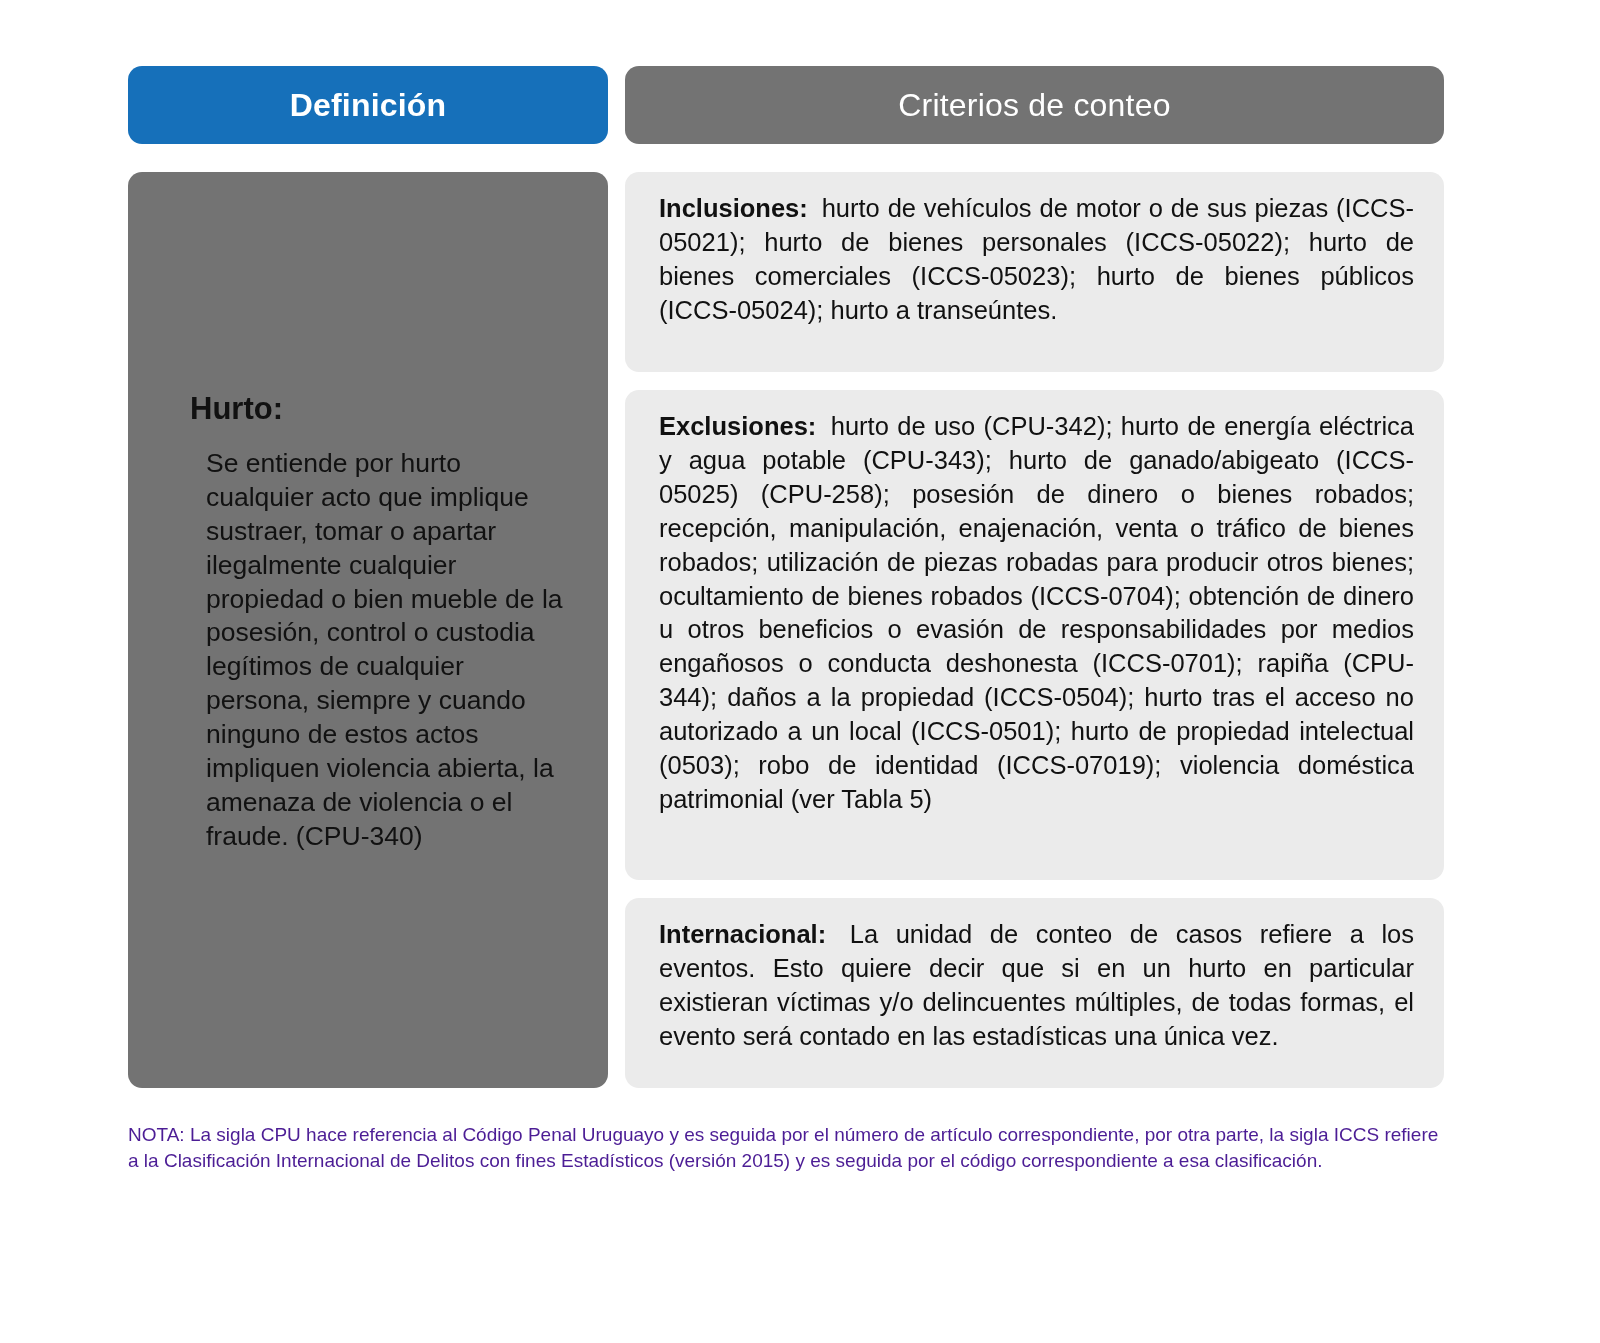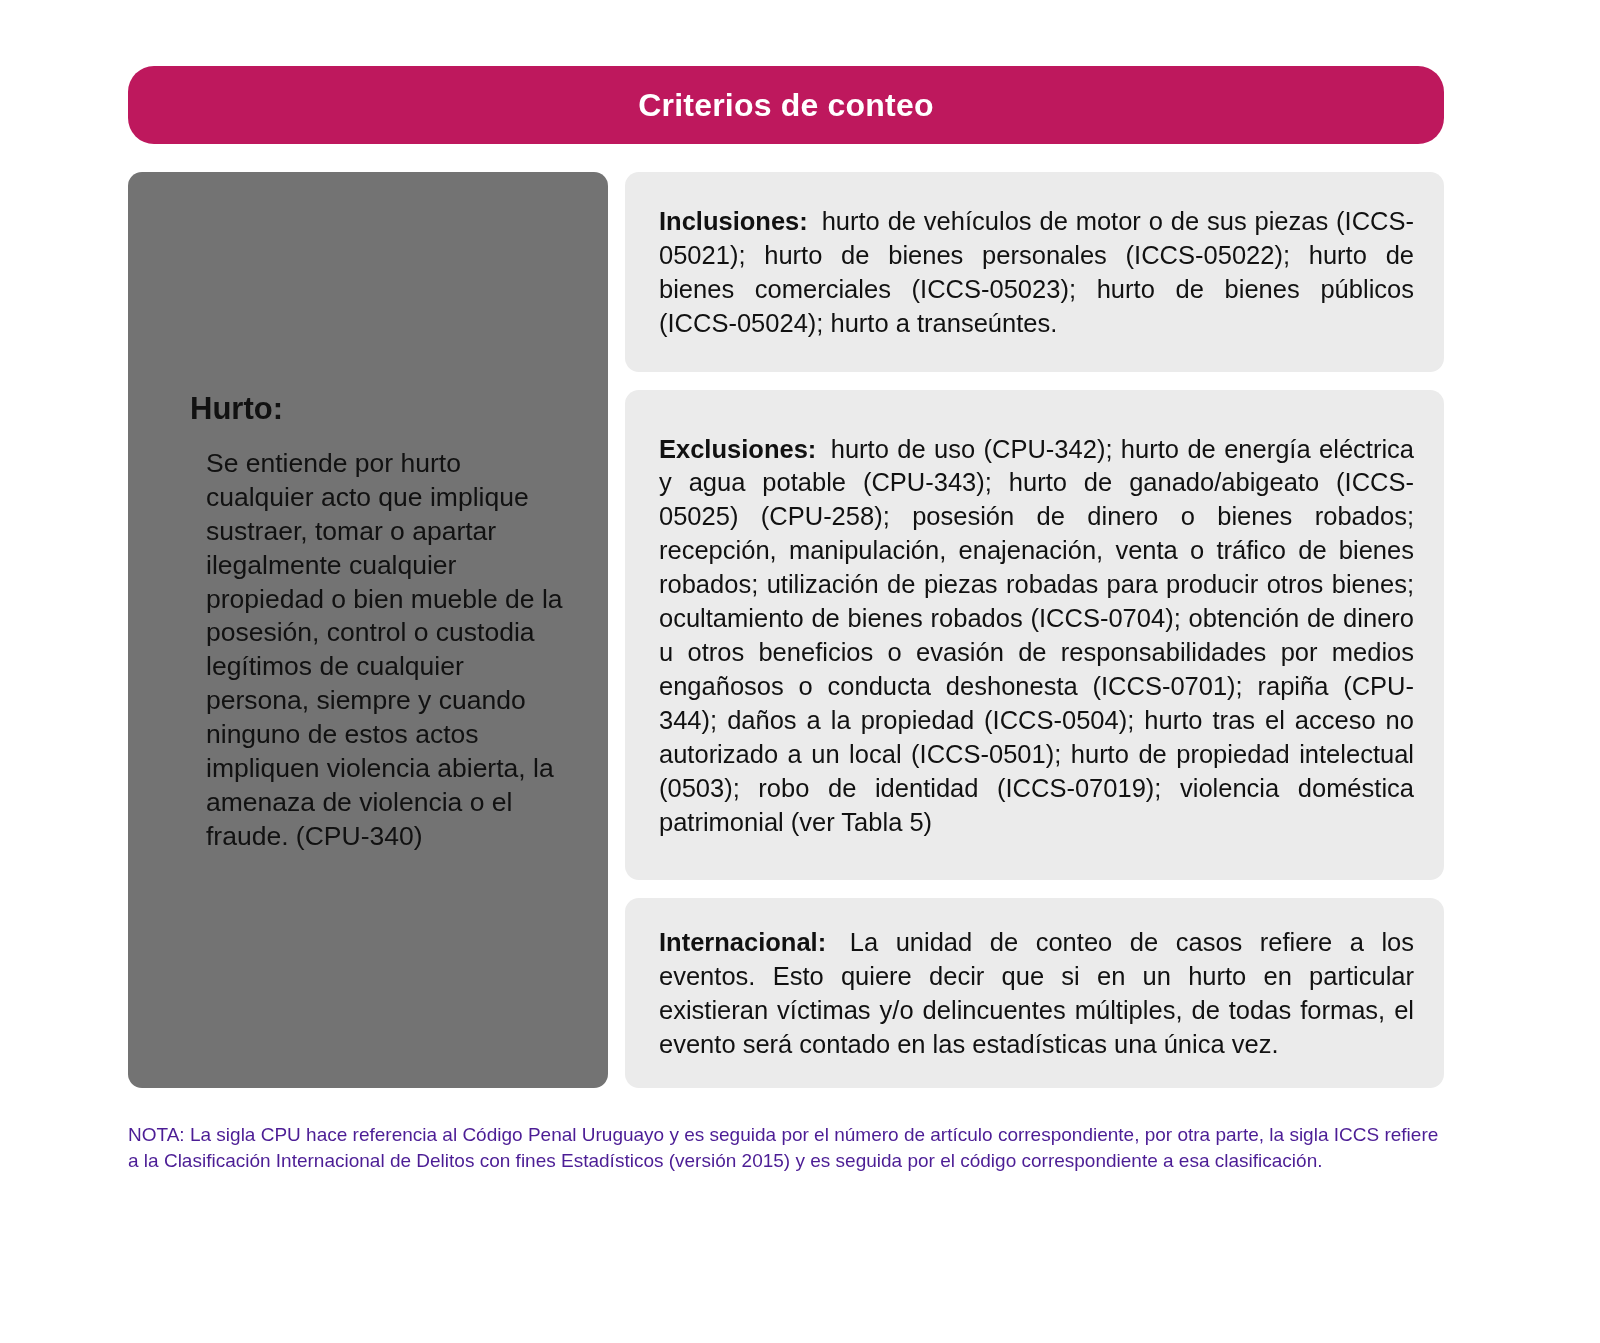--- a/index.html
+++ b/index.html
@@ -43,23 +43,22 @@
     font-weight: bold;
     letter-spacing: 0.2px;
     user-select: none;
   }
   .header-definicion {
     width: 480px;
     background: #1670ba;
   }
   .header-criterios {
     flex: 1;
-    background: #be185d;
-    font-weight: bold;
-    border-radius: 26px;
+    background: #737373;
+    font-weight: normal;
   }
 
   
   .body-row {
     position: absolute;
     left: 128px;
     top: 172px;
     width: 1316px;
     height: 916px;
     display: flex;
@@ -98,21 +97,21 @@
     flex-direction: column;
     gap: 18px;
   }
 
   .criteria-box {
     background: #ebebeb;
     border-radius: 14px;
     box-sizing: border-box;
     padding: 20px 30px 18px 34px;
     display: flex;
-    align-items: center;
+    align-items: flex-start;
   }
   .box-inclusiones { height: 200px; }
   .box-exclusiones { height: 490px; }
   .box-observaciones { height: 190px; }
 
   .criteria-text {
     font-size: 25.5px;
     line-height: 1.33;
     text-align: justify;
     text-justify: inter-word;
@@ -139,20 +138,23 @@
     color: #4c1d95;
     margin: 0;
   }
 </style>
 </head>
 <body>
 
 <div class="page">
 
   <div class="header-row">
+    <div class="header-cell header-definicion">
+      <span>Definición</span>
+    </div>
     <div class="header-cell header-criterios">
       <span>Criterios de conteo</span>
     </div>
   </div>
 
   <div class="body-row">
 
     <div class="col-definicion">
       <p class="def-title">Hurto:</p>
       <p class="def-text">Se entiende por hurto cualquier acto que implique sustraer, tomar o apartar ilegalmente cualquier propiedad o bien mueble de la posesión, control o custodia legítimos de cualquier persona, siempre y cuando ninguno de estos actos impliquen violencia abierta, la amenaza de violencia o el fraude. (CPU-340)</p>

